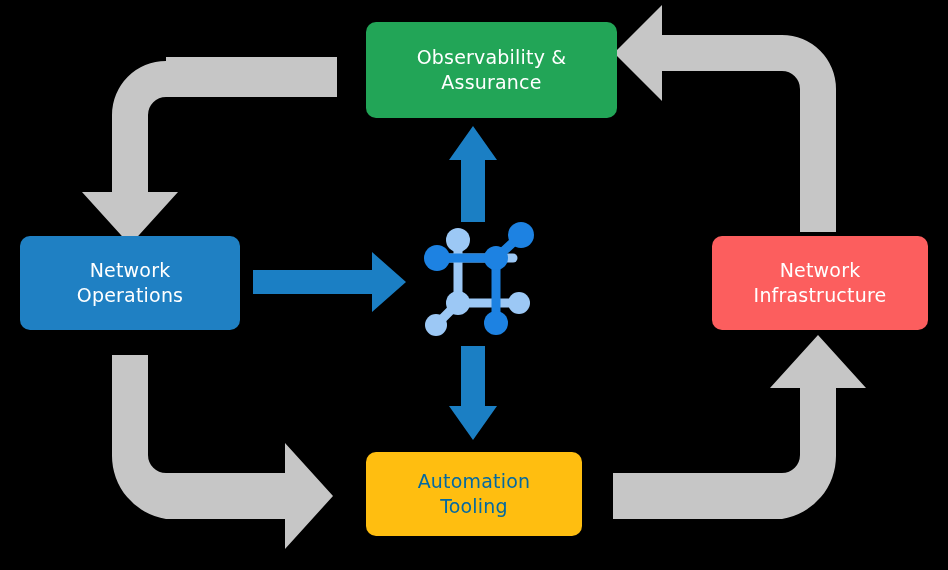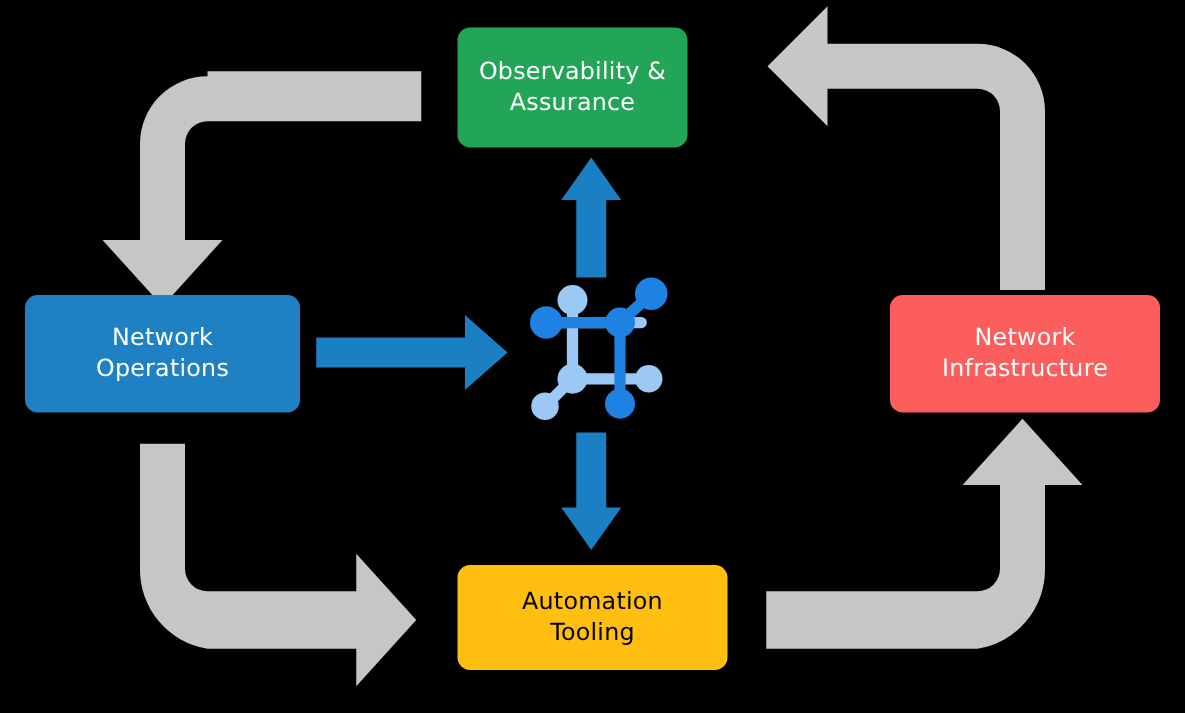--- a/index.html
+++ b/index.html
@@ -37,21 +37,21 @@
     font-weight: 400;
     letter-spacing: 0.2px;
     box-sizing: border-box;
     padding: 6px 10px;
   }
   .node-label {
     display: block;
     white-space: pre-line;
   }
   #box-observability {
-    left: 366px;  top: 22px;   width: 184px; height: 96px;
+    left: 366px;  top: 22px;   width: 251px; height: 96px;
   }
   #box-operations {
     left: 20px;   top: 236px;  width: 220px; height: 94px;
   }
   #box-infrastructure {
     left: 712px;  top: 236px;  width: 216px; height: 94px;
   }
   #box-automation {
     left: 366px;  top: 452px;  width: 216px; height: 84px;
   }
@@ -214,18 +214,18 @@
   <div class="node-box" id="box-operations" style="background: rgb(31, 128, 195); color: rgb(255, 255, 255);">
     <span class="node-label">Network
 Operations</span>
   </div>
 
   <div class="node-box" id="box-infrastructure" style="background: rgb(252, 94, 94); color: rgb(255, 255, 255);">
     <span class="node-label">Network
 Infrastructure</span>
   </div>
 
-  <div class="node-box" id="box-automation" style="background: rgb(255, 190, 16); color: #000000;">
+  <div class="node-box" id="box-automation" style="background: rgb(255, 190, 16); color: #0369a1;">
     <span class="node-label">Automation
 Tooling</span>
   </div>
 
 </div>
 
 </body></html>

